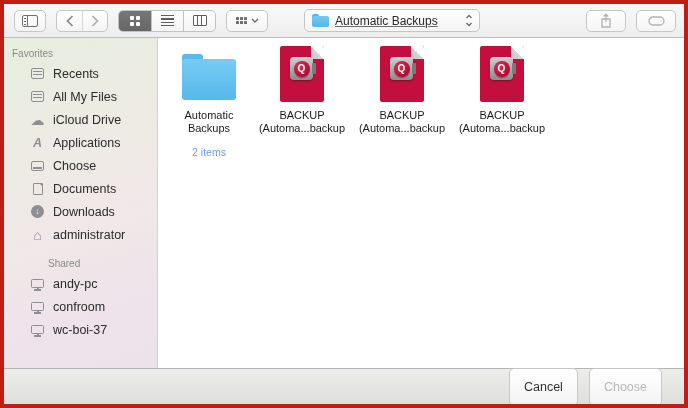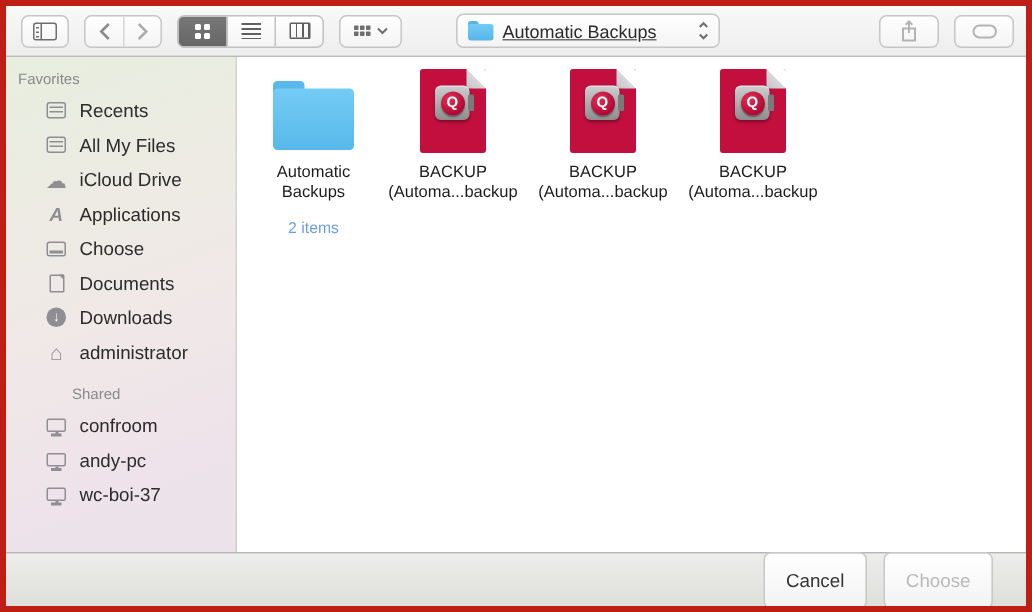--- a/index.html
+++ b/index.html
@@ -230,27 +230,27 @@
         <span class="ico i-home">⌂</span>
         <span class="lbl">administrator</span>
       </div>
 
       <div class="side-header" style="padding-top:12px;margin-left:36px;">Shared</div>
 
       <div class="side-item">
         <span class="ico">
             <span class="i-display"></span>
           </span>
+        <span class="lbl">andy-pc</span>
+      </div>
+      <div class="side-item">
+        <span class="ico">
+            <span class="i-display"></span>
+          </span>
         <span class="lbl">confroom</span>
-      </div>
-      <div class="side-item">
-        <span class="ico">
-            <span class="i-display"></span>
-          </span>
-        <span class="lbl">andy-pc</span>
       </div>
       <div class="side-item">
         <span class="ico">
             <span class="i-display"></span>
           </span>
         <span class="lbl">wc-boi-37</span>
       </div>
     </div>
 
     <div class="main">

